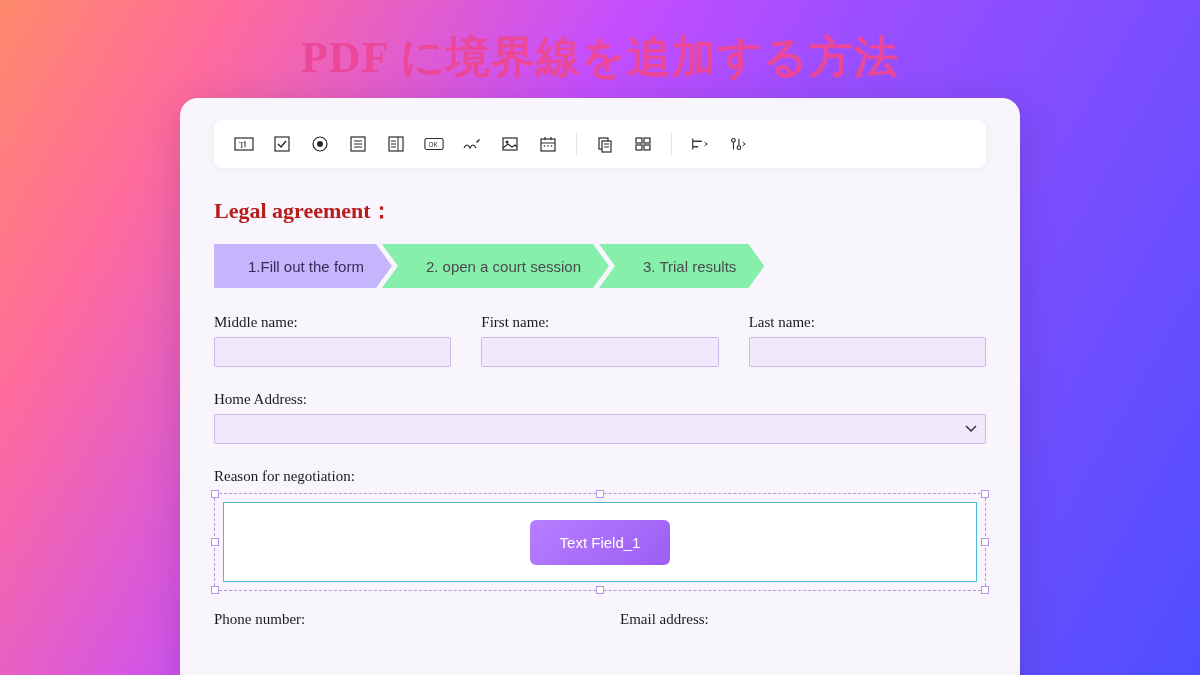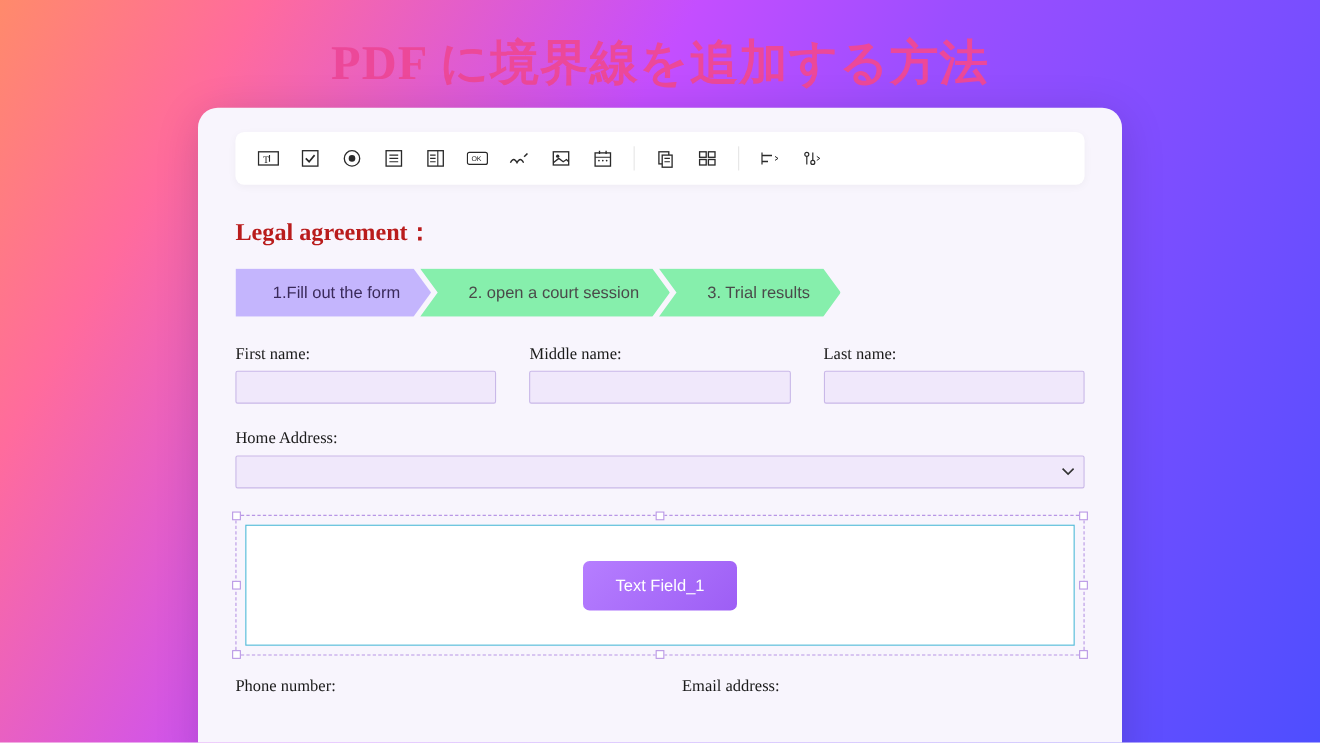--- a/index.html
+++ b/index.html
@@ -127,21 +127,21 @@
 }
 .selection-container {
   margin-top: 8px;
   position: relative;
   border: 1.5px dashed #b896e5;
   padding: 8px;
 }
 .textfield-box {
   border: 1.5px solid #4db8d8;
   background: #fff;
-  height: 110px;
+  height: 80px;
   display: flex;
   align-items: center;
   justify-content: center;
   position: relative;
 }
 .textfield-label {
   background: linear-gradient(135deg, #b67eff, #9d5ef5);
   color: #fff;
   padding: 14px 30px;
   border-radius: 6px;
@@ -284,45 +284,46 @@
   <div class="doc-title">Legal agreement：</div>
 
   <div class="steps">
     <div class="step active">1.Fill out the form</div>
     <div class="step">2. open a court session</div>
     <div class="step">3. Trial results</div>
   </div>
 
   <div class="form-row">
     <div class="field">
+      <label class="field-label">Middle name:</label>
+      <div class="text-input"></div>
+    </div>
+    <div class="field">
       <label class="field-label">First name:</label>
-      <div class="text-input"></div>
-    </div>
-    <div class="field">
-      <label class="field-label">Middle name:</label>
       <div class="text-input"></div>
     </div>
     <div class="field">
       <label class="field-label">Last name:</label>
       <div class="text-input"></div>
     </div>
   </div>
 
   <div class="single-row">
     <label class="field-label">Home Address:</label>
     <div class="dropdown">
       <span class="dropdown-arrow">
         <svg width="12" height="8" viewBox="0 0 12 8">
             <path d="M1 1 L6 6 L11 1" fill="none" stroke="#333" stroke-width="1.5"></path>
           </svg>
       </span>
     </div>
   </div>
 
   <div class="single-row">
+    <label class="field-label">Reason for negotiation:</label>
     <div class="selection-container">
       <div class="handle tl"></div>
       <div class="handle tr"></div>
       <div class="handle bl"></div>
       <div class="handle br"></div>
       <div class="handle tm"></div>
       <div class="handle bm"></div>
       <div class="handle ml"></div>
       <div class="handle mr"></div>
       <div class="textfield-box">

